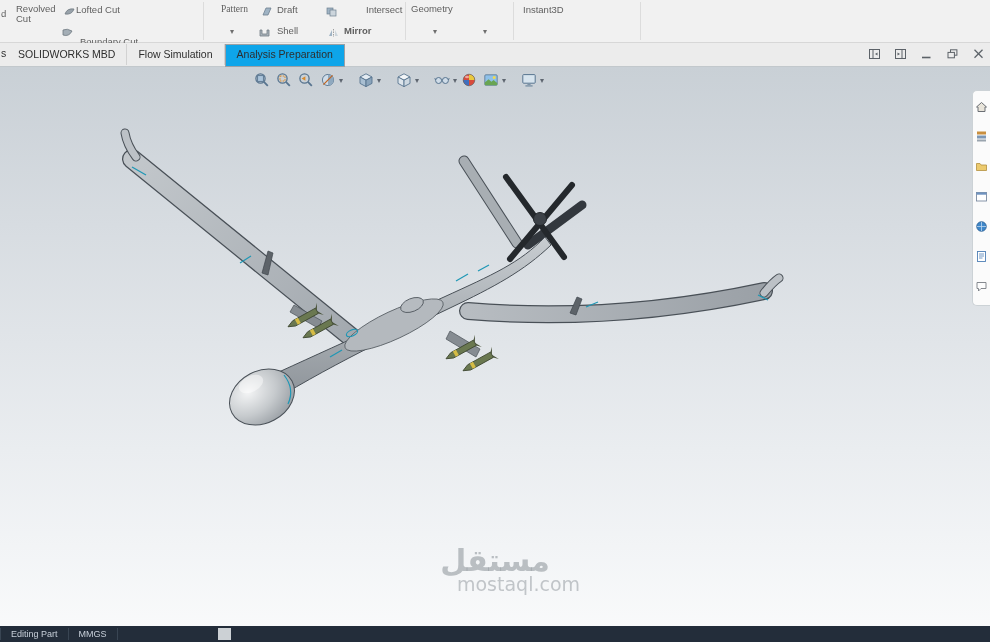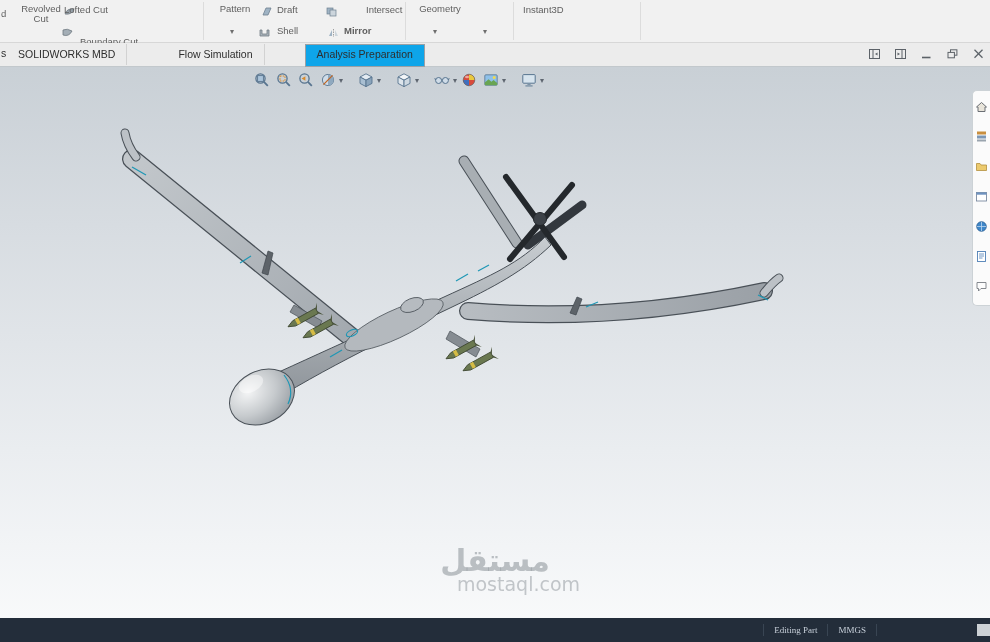--- a/index.html
+++ b/index.html
@@ -4,29 +4,29 @@
 <style>
   html,body{margin:0;padding:0;background:#fff;}
   .app{position:relative;width:990px;height:642px;overflow:hidden;
        font-family:"Liberation Sans",sans-serif;background:#f1f1f1;
        -webkit-font-smoothing:antialiased;}
 
   
   .ribbon{position:absolute;top:0;left:0;right:0;height:42px;background:#f1f1f1;
           border-bottom:1px solid #d7d7d7;}
   .rlbl{position:absolute;font-size:9.5px;color:#5f5f5f;white-space:nowrap;}
-  .rlbl.wrap{white-space:normal;text-align:center;line-height:10px;}
+  .rlbl.wrap{white-space:normal;line-height:10px;}
   .rsep{position:absolute;top:2px;height:38px;width:1px;background:#dcdcdc;}
   .ricon{position:absolute;width:13px;height:11px;}
   .rdrop{position:absolute;font-size:8px;color:#6e6e6e;line-height:8px;}
 
   
   .tabrow{position:absolute;top:43px;left:0;right:0;height:23px;background:#ececec;
           border-bottom:1px solid #c2c8cc;}
-  .tabs-wrap{position:absolute;left:7px;top:0;display:flex;height:23px;gap:40px;}
+  .tabs-wrap{position:absolute;left:7px;top:0;display:flex;height:23px;}
   .tab{height:21px;margin-top:1px;line-height:21px;padding:0 11px;font-size:10.5px;
        color:#2e2e2e;border-right:1px solid #d2d2d2;background:transparent;cursor:default;}
   .tab.active{background:#0ea5e9;border:1px solid #9aa0a5;line-height:19px;}
   .clip-s{position:absolute;left:1px;top:4px;font-size:10.5px;color:#2e2e2e;}
   .winctl{position:absolute;right:6px;top:6px;display:flex;gap:15px;align-items:center;}
   .winctl svg{display:block;}
 
   
   .viewport{position:absolute;top:67px;left:0;width:990px;height:563px;
             background:linear-gradient(180deg,#c9d0d6 0%,#d7dce1 28%,#eaedf0 68%,#f9fafb 100%);}
@@ -43,54 +43,54 @@
             border:1px solid #ccd2d6;border-right:none;border-radius:5px 0 0 5px;
             display:flex;flex-direction:column;align-items:center;padding:8px 0;gap:12px;}
 
   
   .watermark{position:absolute;left:0;right:0;top:479px;text-align:center;
              font-family:"DejaVu Sans",sans-serif;pointer-events:none;}
   .wm1{font-size:30px;font-weight:bold;color:rgba(128,135,142,.5);line-height:30px;}
   .wm2{font-size:19px;color:rgba(128,135,142,.45);line-height:17px;margin-left:47px;}
 
   
-  .statusbar{position:absolute;left:0;bottom:0;right:0;height:24px;background:#232d3a;
-             display:flex;align-items:center;justify-content:flex-end;
-             color:#c7cfd9;font-size:9px;font-family:Liberation Serif, serif;}
+  .statusbar{position:absolute;left:0;bottom:0;right:0;height:16px;background:#232d3a;
+             display:flex;align-items:center;
+             color:#c7cfd9;font-size:9px;}
   .scell{height:12px;line-height:12px;padding:0 10px;border-left:1px solid #394553;white-space:nowrap;}
   .sspacer{width:100px;height:12px;border-left:1px solid #394553;}
   .scorner{width:13px;height:12px;background:#ccd1d5;}
 </style>
 </head>
 <body>
 
 <div class="app">
 
   <div class="ribbon">
     <span class="rlbl" style="left:1px;top:8px;">d</span>
 
     <span class="rlbl wrap" style="left:16px;top:4px;width:50px;">Revolved Cut</span>
 
     <span class="ricon" style="left:63px;top:3px;">
       <svg width="13" height="11">
           <path d="M2,8 Q4,2 11,3 Q9,9 2,8 Z" fill="#98a2aa" stroke="#707a82" stroke-width="0.8"></path>
         </svg>
     </span>
-    <span class="rlbl" style="left:64px;top:4px;">Lofted Cut</span>
+    <span class="rlbl" style="left:76px;top:4px;">Lofted Cut</span>
 
     <span class="ricon" style="left:61px;top:24px;">
       <svg width="13" height="11">
           <path d="M2,3 Q6,1 11,4 Q8,10 2,8 Z" fill="#a4aeb6" stroke="#707a82" stroke-width="0.8"></path>
         </svg>
     </span>
     <span class="rlbl" style="left:80px;top:36px;">Boundary Cut</span>
 
     <span class="rsep" style="left:203px;"></span>
 
-    <span class="rlbl wrap" style="left:210px;top:4px;width:50px;">Pattern</span>
+    <span class="rlbl wrap" style="left:221px;top:4px;width:50px;font-family:Liberation Serif, serif;">Pattern</span>
     <span class="rdrop" style="left:230px;top:28px;">▾</span>
 
     <span class="ricon" style="left:260px;top:3px;">
       <svg width="13" height="11">
           <path d="M3,9 L6,2 L11,2 L8,9 Z" fill="#9fb3c4" stroke="#6e8090" stroke-width="0.8"></path>
         </svg>
     </span>
     <span class="rlbl" style="left:277px;top:4px;">Draft</span>
 
     <span class="ricon" style="left:258px;top:24px;">

